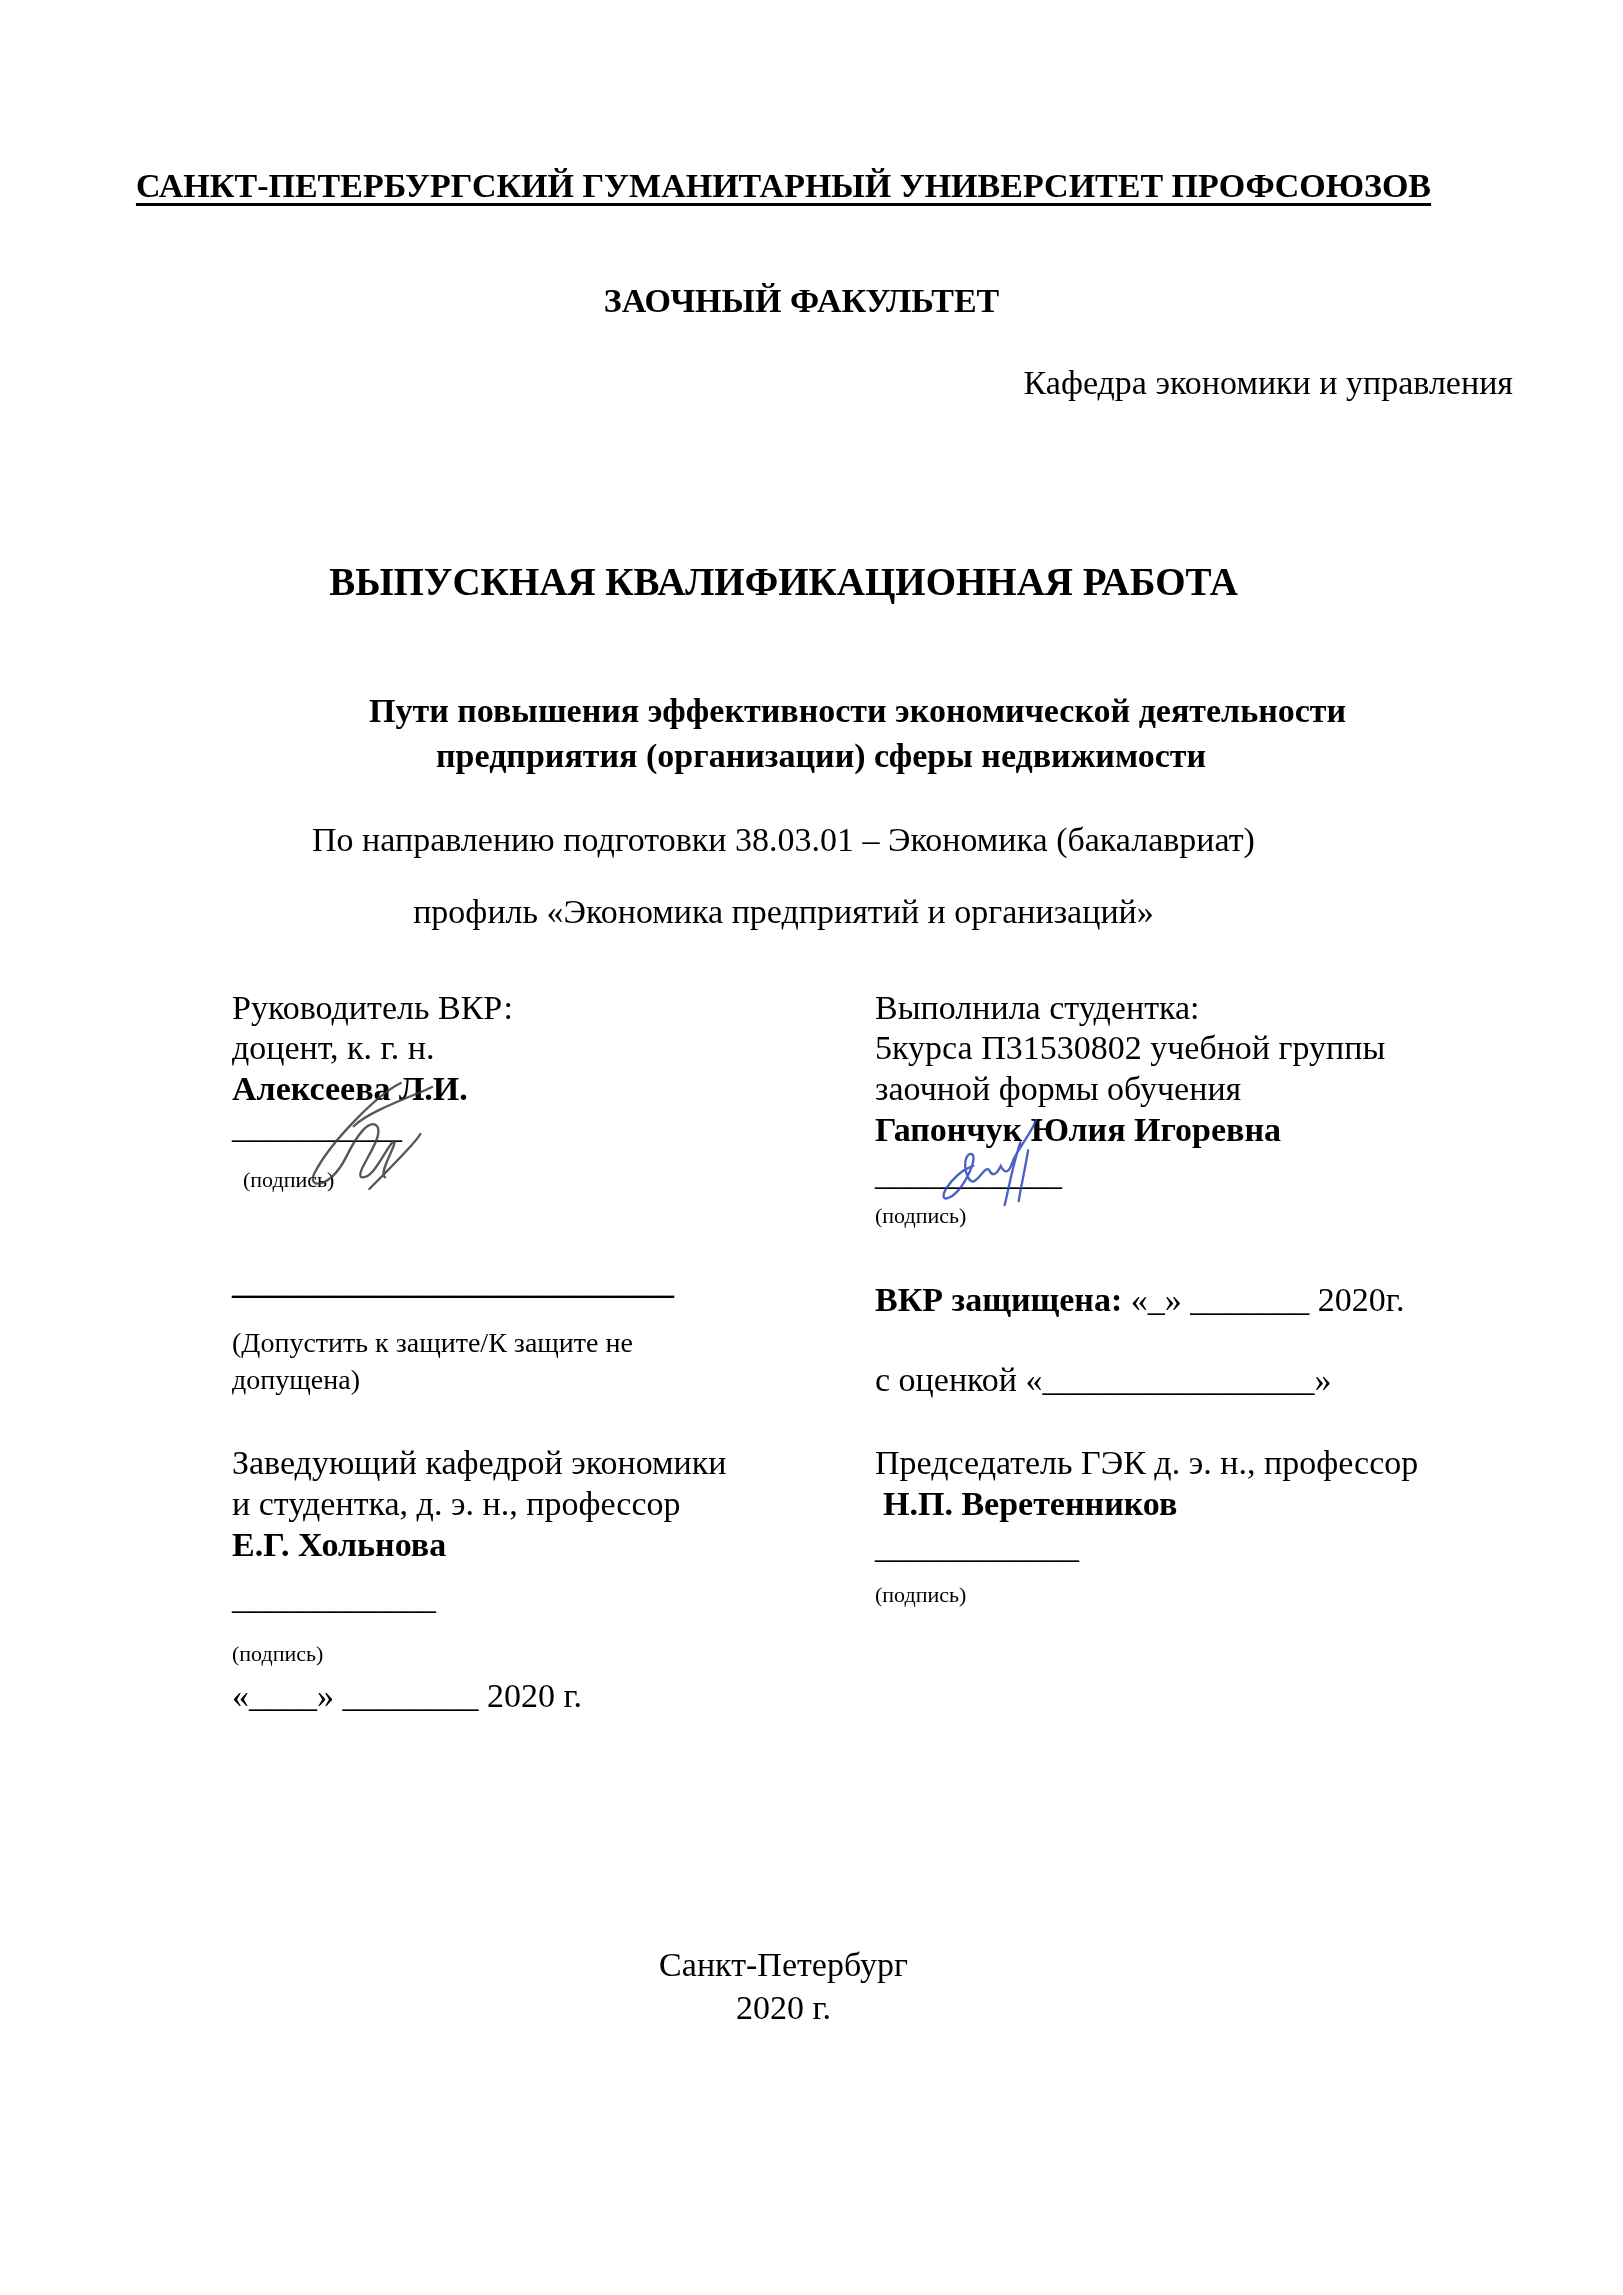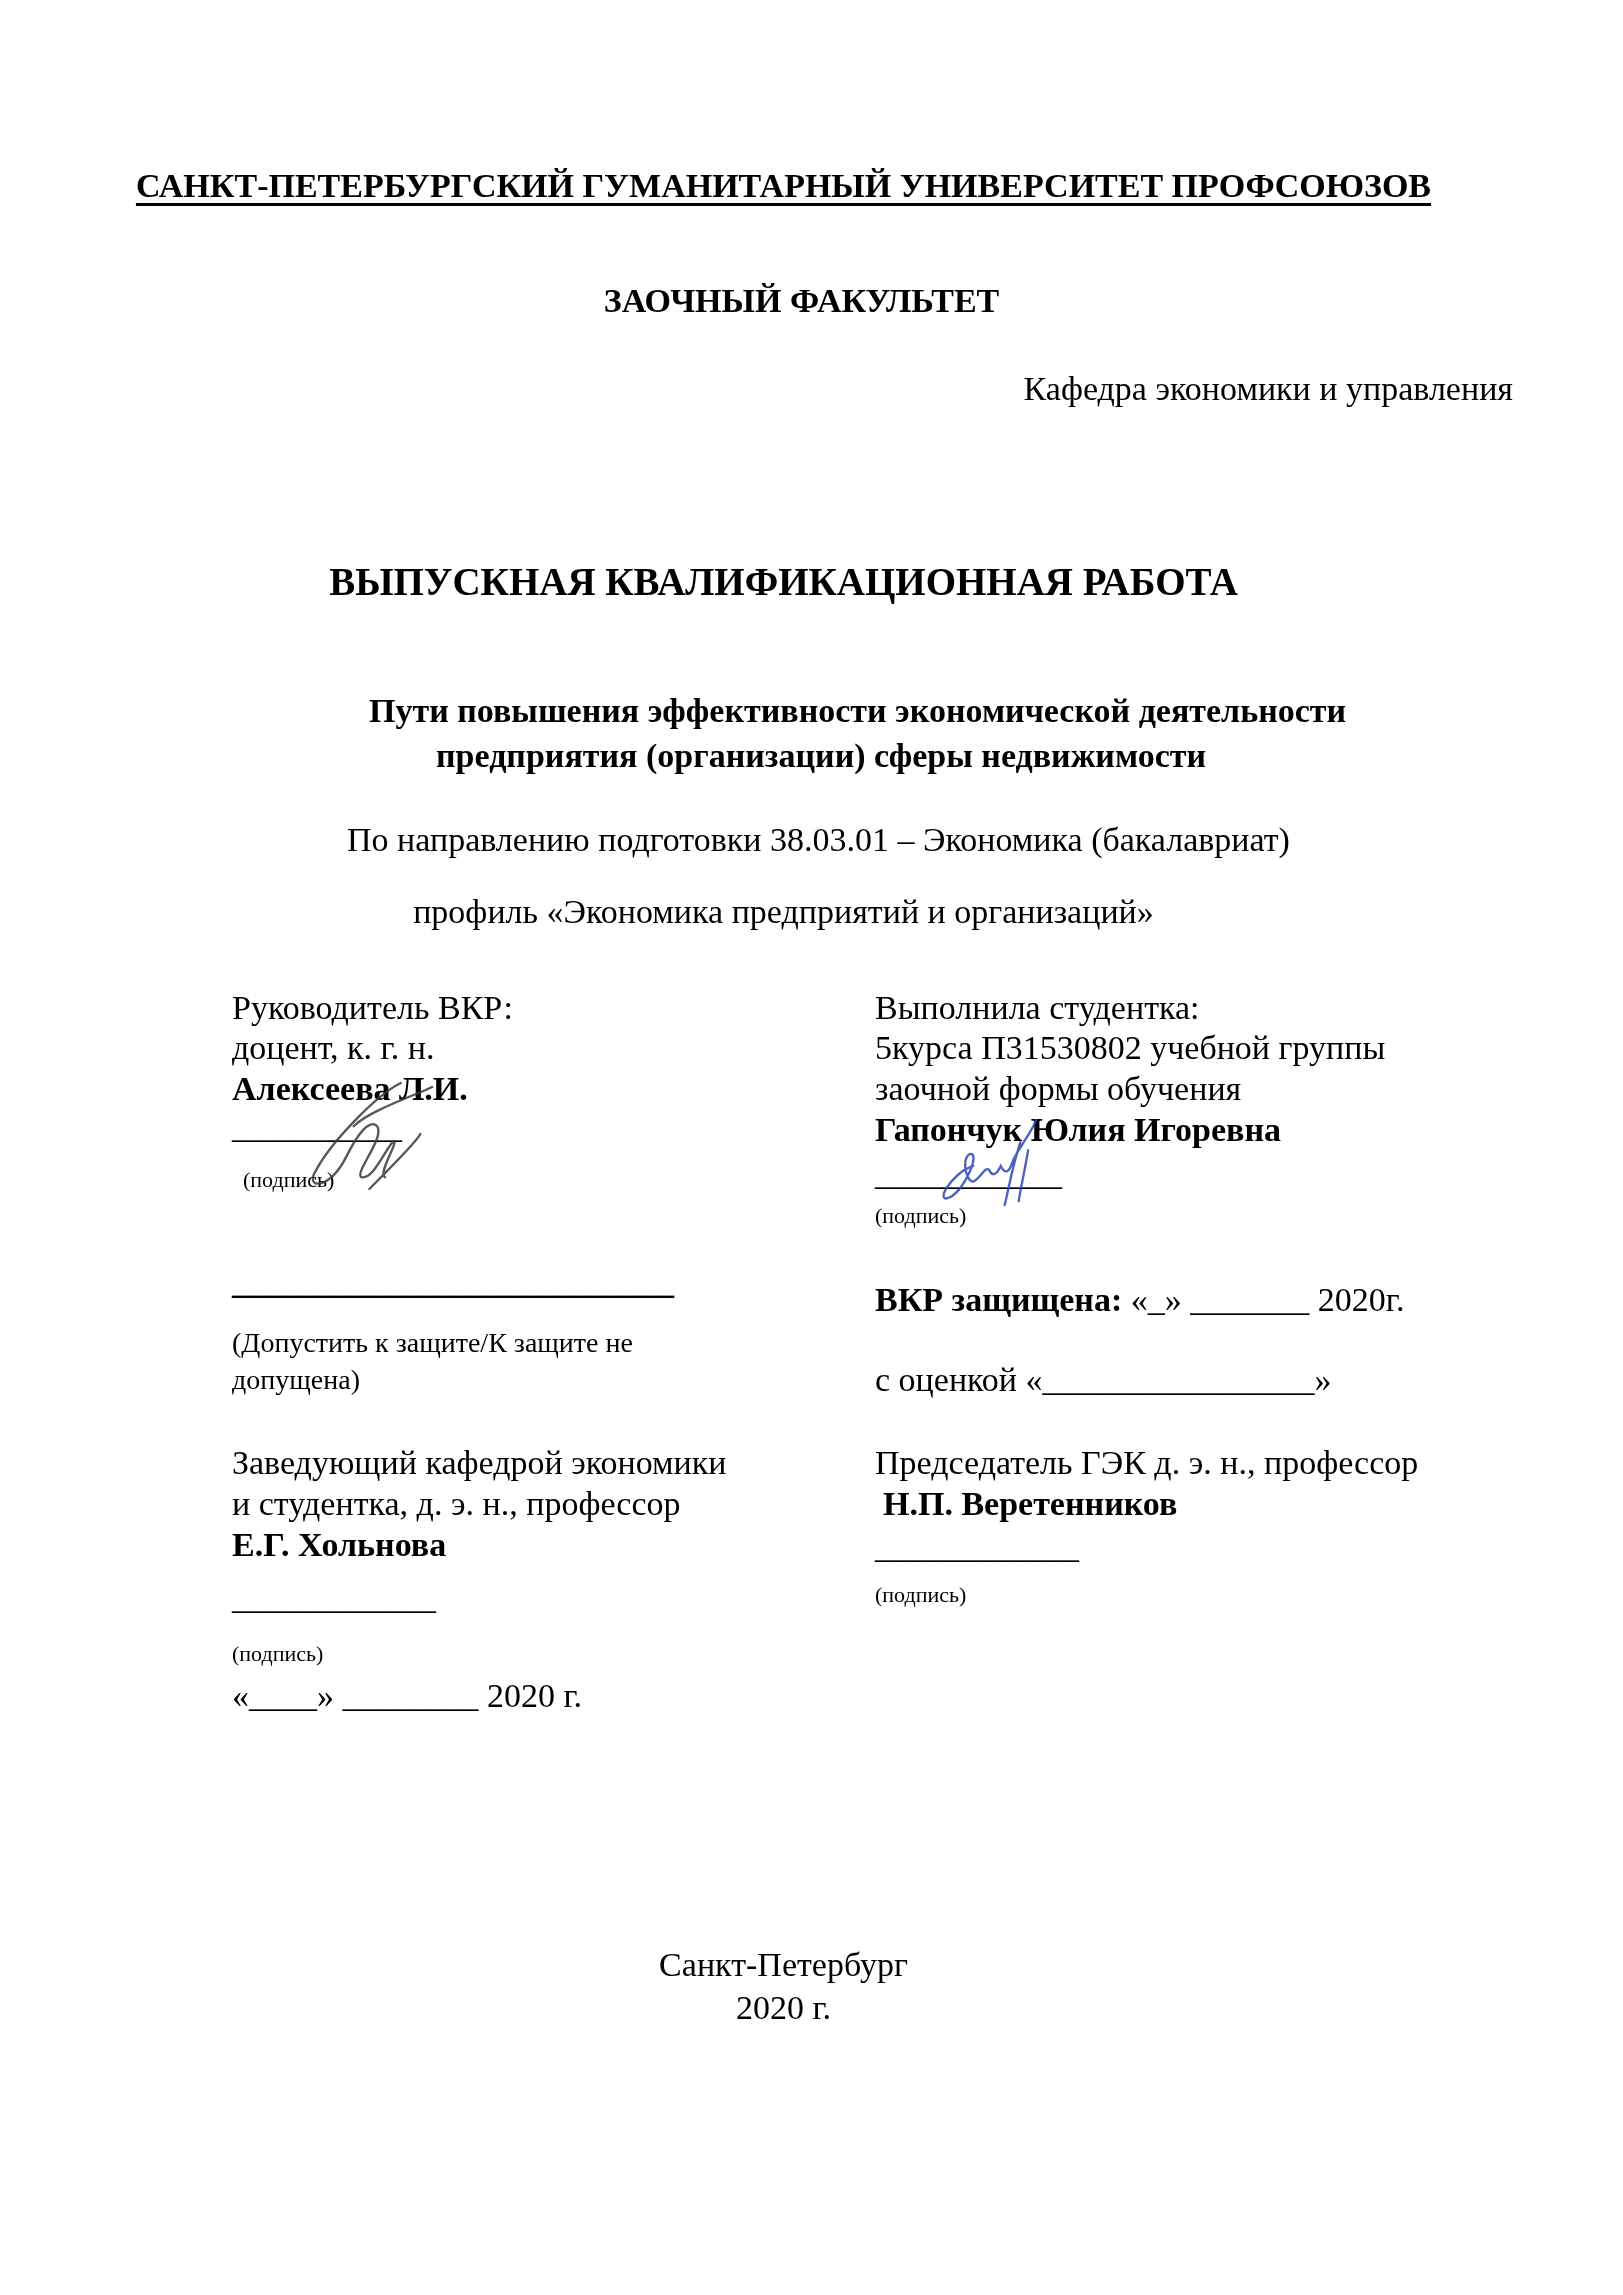--- a/index.html
+++ b/index.html
@@ -12,26 +12,26 @@
   .small { font-size: 22px; }
   .sig { position: absolute; pointer-events: none; }
 </style>
 </head>
 <body>
 
 <div class="abs c f43 b" style="top:166px;">
   <span style="text-decoration:underline; text-decoration-thickness:3.1px; text-underline-offset:6.3px;">САНКТ-ПЕТЕРБУРГСКИЙ ГУМАНИТАРНЫЙ УНИВЕРСИТЕТ ПРОФСОЮЗОВ</span>
 </div>
 <div class="abs c f43 b" style="top:281px;margin-left:18px;">ЗАОЧНЫЙ ФАКУЛЬТЕТ</div>
-<div class="abs f43" style="top:363px; right:110px;margin-top:6px;">Кафедра экономики и управления</div>
+<div class="abs f43" style="top:363px; right:110px;">Кафедра экономики и управления</div>
 
 <div class="abs c b" style="top:559px; font-size:39px;">ВЫПУСКНАЯ КВАЛИФИКАЦИОННАЯ РАБОТА</div>
 <div class="abs b f43" style="top:691px; left:369px;">Пути повышения эффективности экономической деятельности</div>
 <div class="abs b f43" style="top:736px; left:436px;">предприятия (организации) сферы недвижимости</div>
-<div class="abs c f43" style="top:820px;margin-left:35px;">По направлению подготовки 38.03.01 – Экономика (бакалавриат)</div>
+<div class="abs c f43" style="top:820px;">По направлению подготовки 38.03.01 – Экономика (бакалавриат)</div>
 <div class="abs c f43" style="top:892px;">профиль «Экономика предприятий и организаций»</div>
 
 <div>
   <div class="abs f43" style="top:988px; left:232px;">Руководитель ВКР:</div>
   <div class="abs f43" style="top:1028px; left:232px;">доцент, к. г. н.</div>
   <div class="abs f43 b" style="top:1069px; left:232px;">Алексеева Л.И.</div>
   <div class="abs f43" style="top:1107px; left:232px;">__________</div>
   <div class="abs small" style="top:1167px; left:243px;">(подпись)</div>
   <svg class="sig" style="left:283px; top:1079px;" width="157" height="118" viewBox="0 0 200 150">
     <path d="M150 5 C120 20, 60 80, 40 120 C30 140, 60 140, 80 100 C95 70, 110 50, 120 60 C130 75, 90 120, 100 125 C115 128, 130 90, 140 80 C150 75, 120 120, 130 125 M90 60 C110 40, 170 20, 190 10 M110 140 C130 120, 170 80, 175 70" fill="none" stroke="#3a3a3a" stroke-width="3" stroke-linecap="round" opacity="0.85"></path>

